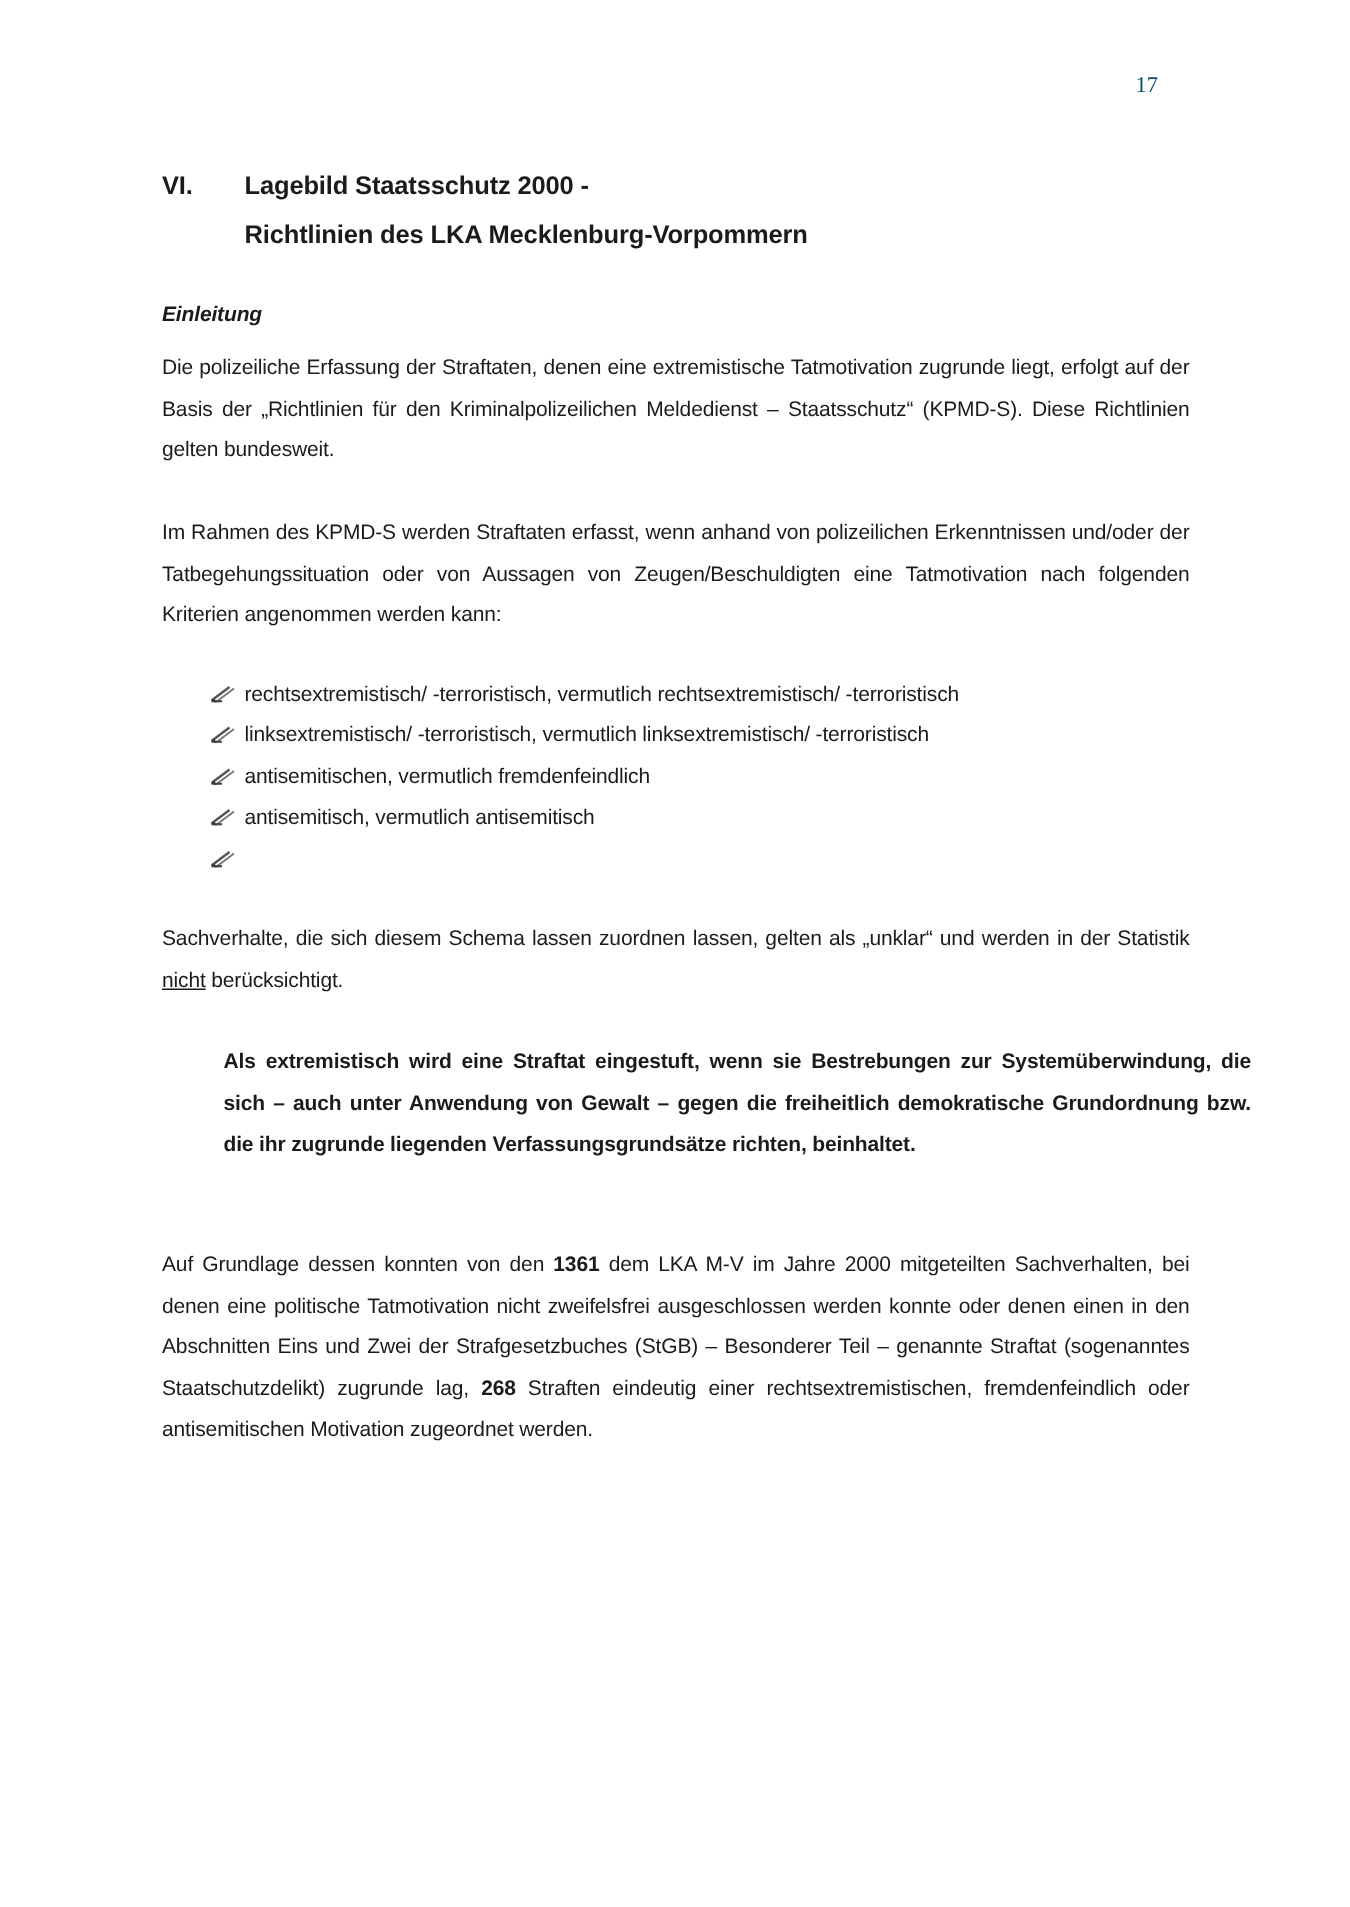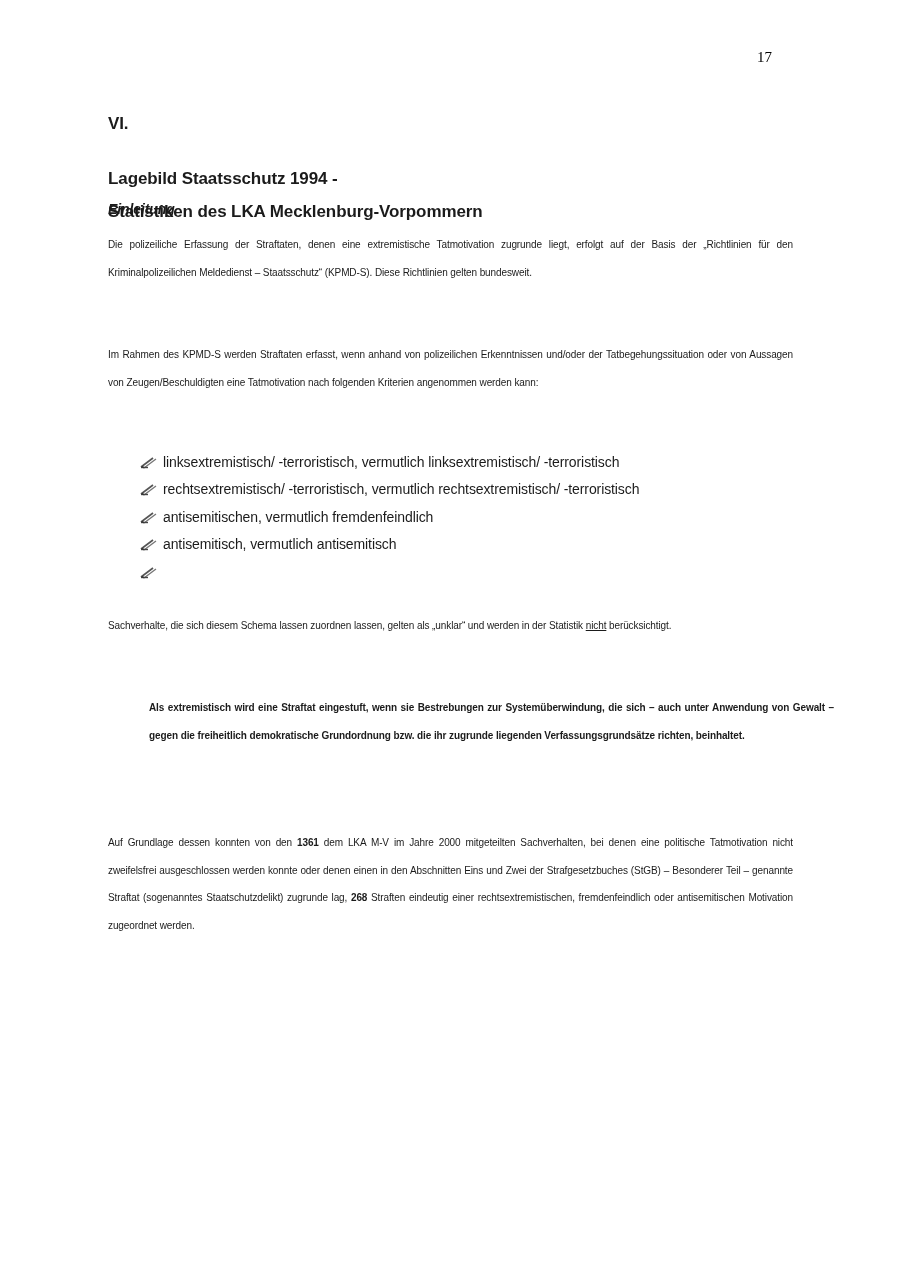--- a/index.html
+++ b/index.html
@@ -15,51 +15,50 @@
     font-family: "Liberation Sans", sans-serif;
     color: #1b1b1b;
     overflow: hidden;
   }
   .page-number {
     position: absolute;
     top: 49px;
     right: 128px;
     font-family: "Liberation Serif", serif;
     font-size: 15px;
-    color: #000000;
+    color: #0c4a6e;
   }
   .block {
     position: absolute;
     left: 108px;
     width: 685px;
   }
   .heading {
     top: 107px;
     display: flex;
     font-size: 17px;
     font-weight: bold;
     line-height: 33px;
     letter-spacing: -0.1px;
-    flex-direction: column;
   }
   .heading-num {
     width: 55px;
     flex: 0 0 55px;
   }
   .subheading {
     top: 196px;
     font-size: 14px;
     font-weight: bold;
     line-height: 27px;
     letter-spacing: -0.1px;
     font-style: italic;
   }
   .para {
     margin: 0;
-    font-size: 10px;
+    font-size: 14px;
     line-height: 27.5px;
     letter-spacing: -0.1px;
     text-align: justify;
   }
   .p1 { top: 231px; }
   .p2 { top: 341px; }
   .p3 { top: 612px; }
   .p4 { top: 694px; font-weight: bold; margin-left: 41px; }
   .p5 { top: 829px; }
   .criteria-list {
@@ -90,49 +89,49 @@
 </head>
 <body>
 
 <div class="page">
 
   <div class="page-number">17</div>
 
   <div class="block heading">
     <span class="heading-num">VI.</span>
     <span class="heading-lines">
-      <span style="display:block">Lagebild Staatsschutz 1994 -</span>
-      <span style="display:block">Statistiken des LKA Mecklenburg-Vorpommern</span>
+      <span style="display:block">Lagebild Staatsschutz 2000 -</span>
+      <span style="display:block">Richtlinien des LKA Mecklenburg-Vorpommern</span>
     </span>
   </div>
 
   <div class="block subheading">Einleitung</div>
 
   <p class="block para p1">Die polizeiliche Erfassung der Straftaten, denen eine extremistische Tatmotivation zugrunde liegt, erfolgt auf der Basis der „Richtlinien für den Kriminalpolizeilichen Meldedienst – Staatsschutz“ (KPMD-S). Diese Richtlinien gelten bundesweit.</p>
 
   <p class="block para p2">Im Rahmen des KPMD-S werden Straftaten erfasst, wenn anhand von polizeilichen Erkenntnissen und/oder der Tatbegehungssituation oder von Aussagen von Zeugen/Beschuldigten eine Tatmotivation nach folgenden Kriterien angenommen werden kann:</p>
 
   <ul class="block criteria-list">
     <li>
       <svg class="bullet-icon" viewBox="0 0 20 14" xmlns="http://www.w3.org/2000/svg">
         <path d="M1 11 L13 2" stroke="#555" stroke-width="1.6" fill="none"></path>
         <path d="M4 12 L16 3" stroke="#777" stroke-width="1.3" fill="none"></path>
         <path d="M1 11.5 L8 11.5" stroke="#444" stroke-width="1.4" fill="none"></path>
         <path d="M1 11 L4 12.5 L3.2 9.8 Z" fill="#333"></path>
       </svg>
-      <span>linksextremistisch/ -terroristisch, vermutlich linksextremistisch/ -terroristisch</span>
+      <span>rechtsextremistisch/ -terroristisch, vermutlich rechtsextremistisch/ -terroristisch</span>
     </li>
     <li>
       <svg class="bullet-icon" viewBox="0 0 20 14" xmlns="http://www.w3.org/2000/svg">
         <path d="M1 11 L13 2" stroke="#555" stroke-width="1.6" fill="none"></path>
         <path d="M4 12 L16 3" stroke="#777" stroke-width="1.3" fill="none"></path>
         <path d="M1 11.5 L8 11.5" stroke="#444" stroke-width="1.4" fill="none"></path>
         <path d="M1 11 L4 12.5 L3.2 9.8 Z" fill="#333"></path>
       </svg>
-      <span>rechtsextremistisch/ -terroristisch, vermutlich rechtsextremistisch/ -terroristisch</span>
+      <span>linksextremistisch/ -terroristisch, vermutlich linksextremistisch/ -terroristisch</span>
     </li>
     <li>
       <svg class="bullet-icon" viewBox="0 0 20 14" xmlns="http://www.w3.org/2000/svg">
         <path d="M1 11 L13 2" stroke="#555" stroke-width="1.6" fill="none"></path>
         <path d="M4 12 L16 3" stroke="#777" stroke-width="1.3" fill="none"></path>
         <path d="M1 11.5 L8 11.5" stroke="#444" stroke-width="1.4" fill="none"></path>
         <path d="M1 11 L4 12.5 L3.2 9.8 Z" fill="#333"></path>
       </svg>
       <span>antisemitischen, vermutlich fremdenfeindlich</span>
     </li>

